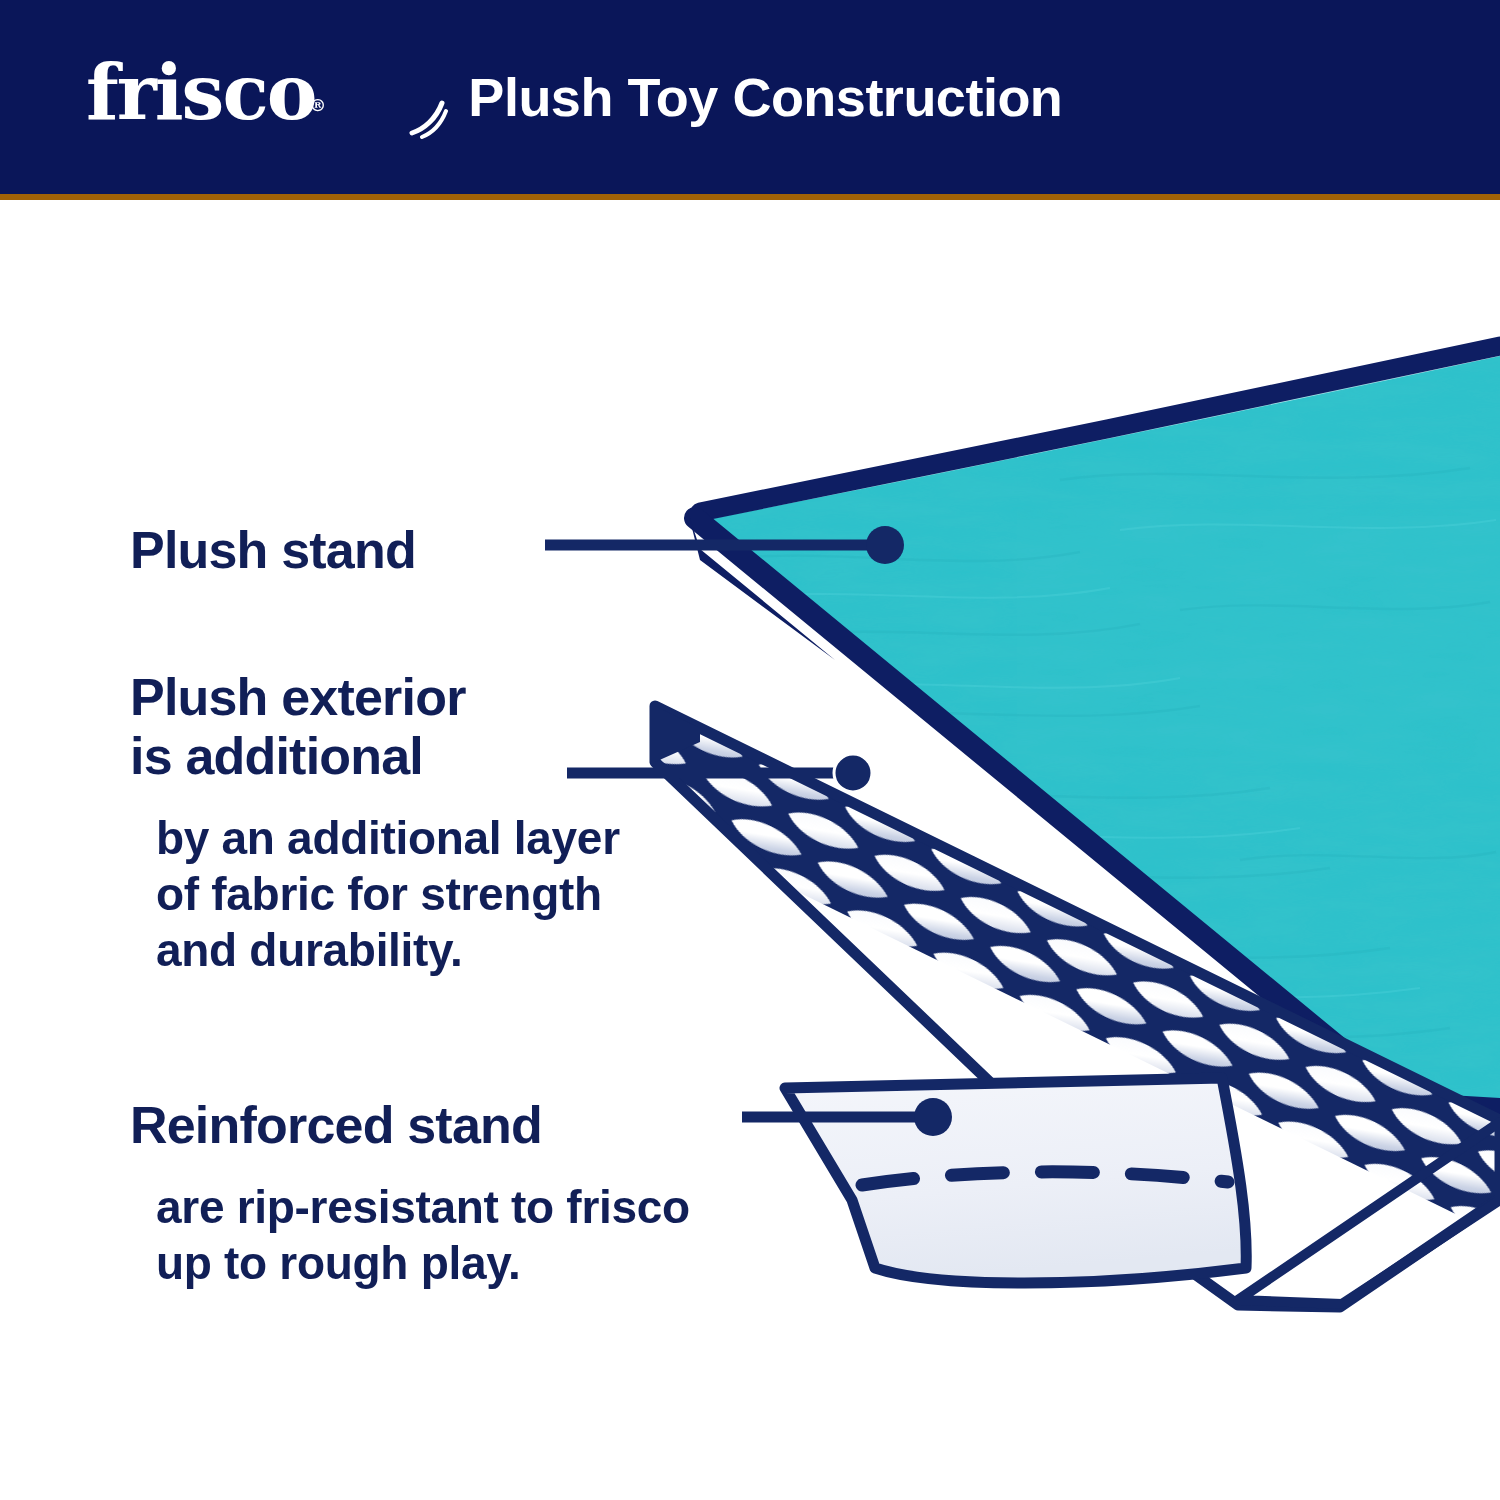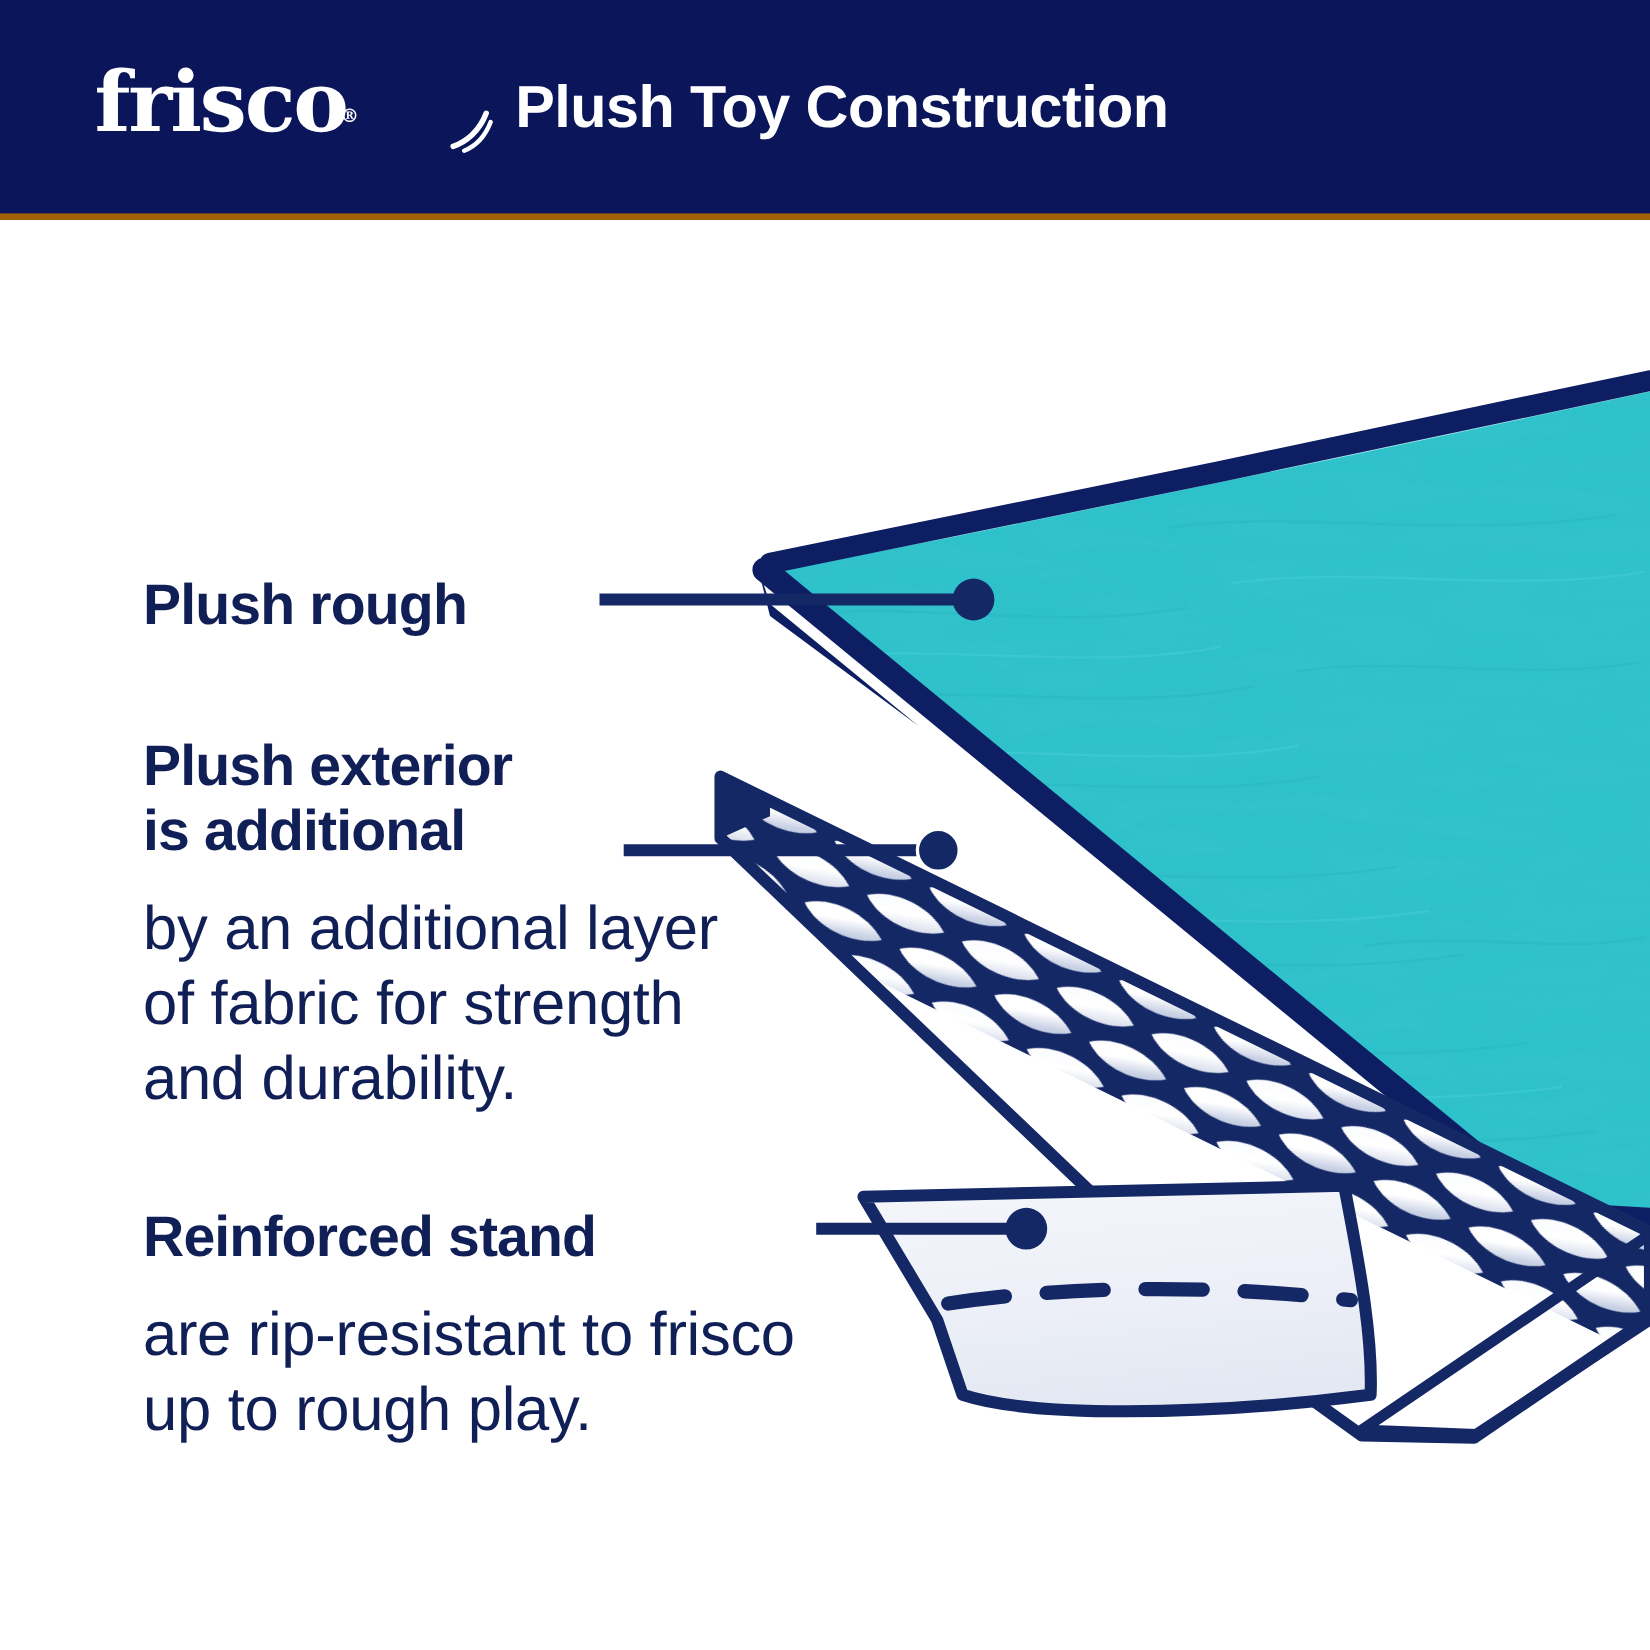--- a/index.html
+++ b/index.html
@@ -90,25 +90,26 @@
   }
   .callout .head {
     display: block;
     font-weight: bold;
     font-size: 52px;
     line-height: 1.13;
     letter-spacing: -0.8px;
   }
   .callout .body {
     display: block;
-    font-weight: normal;
-    font-size: 56px;
+    font-weight: bold;
+    font-size: 46px;
     line-height: 1.22;
     letter-spacing: -0.3px;
     margin-top: 6px;
+    margin-left: 26px;
   }
 
   #callout-plush-fabric { left: 130px; top: 503px; }
   #callout-plush-exterior { left: 130px; top: 650px; }
   #callout-reinforced-seams { left: 130px; top: 1078px; }
 </style>
 </head>
 <body>
 
 <div id="page">
@@ -274,21 +275,21 @@
         <circle cx="853" cy="773" r="19" fill="#142866" stroke="#ffffff" stroke-width="3"></circle>
       </g>
       <g>
         <line x1="742" y1="1117" x2="933" y2="1117" stroke="#142866" stroke-width="11" stroke-linecap="butt"></line>
         <circle cx="933" cy="1117" r="19" fill="#142866"></circle>
       </g>
     </g>
   </svg>
 
   <div class="callout" id="callout-plush-fabric">
-    <span class="head">Plush rough</span>
+    <span class="head">Plush stand</span>
   </div>
 
   <div class="callout" id="callout-plush-exterior">
     <span class="head">Plush exterior
 is additional</span>
     <span class="body">by an additional layer
 of fabric for strength
 and durability.</span>
   </div>
 

